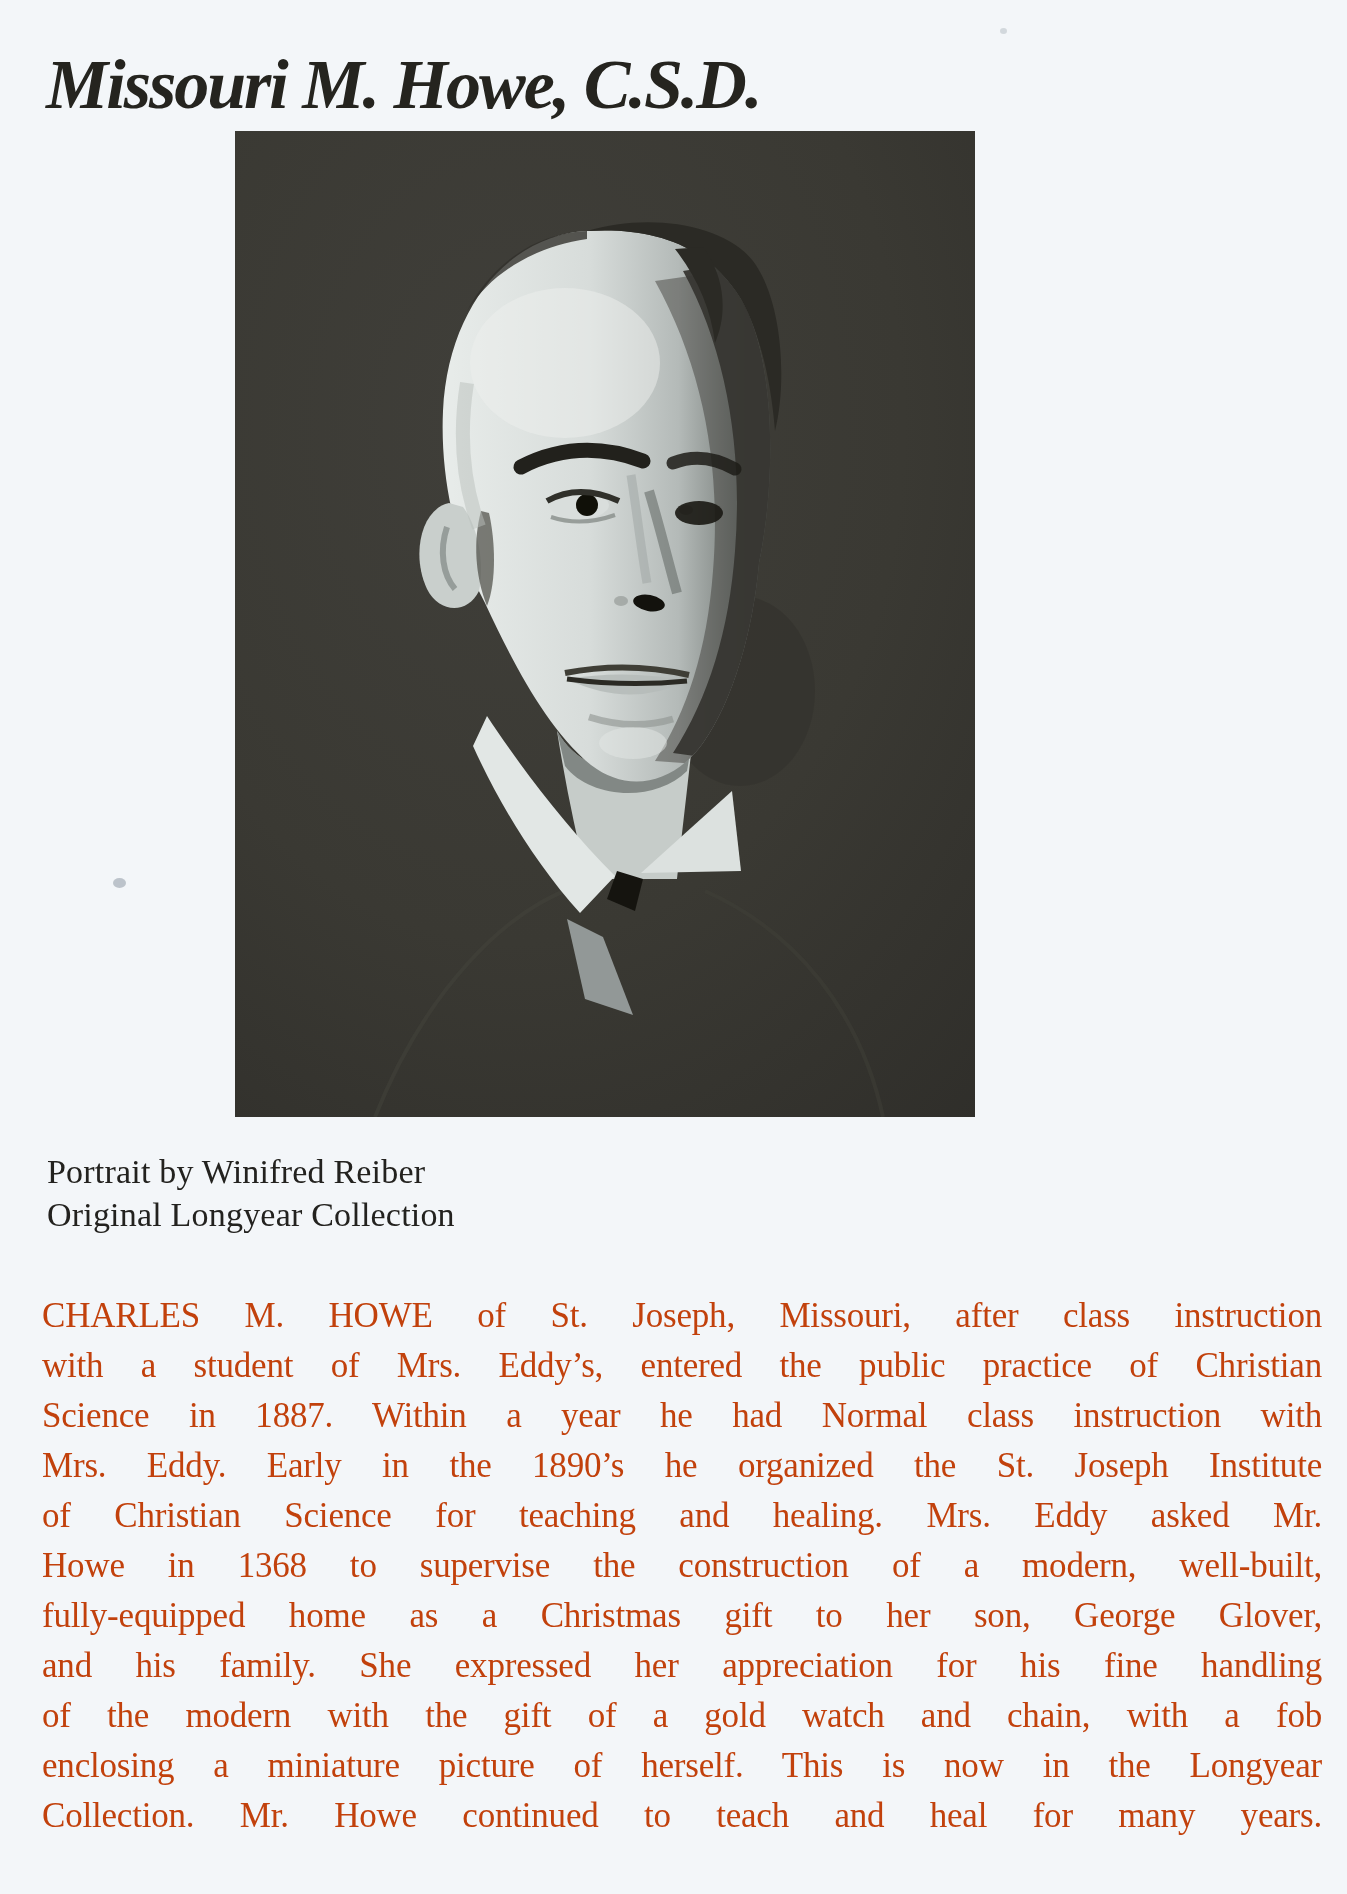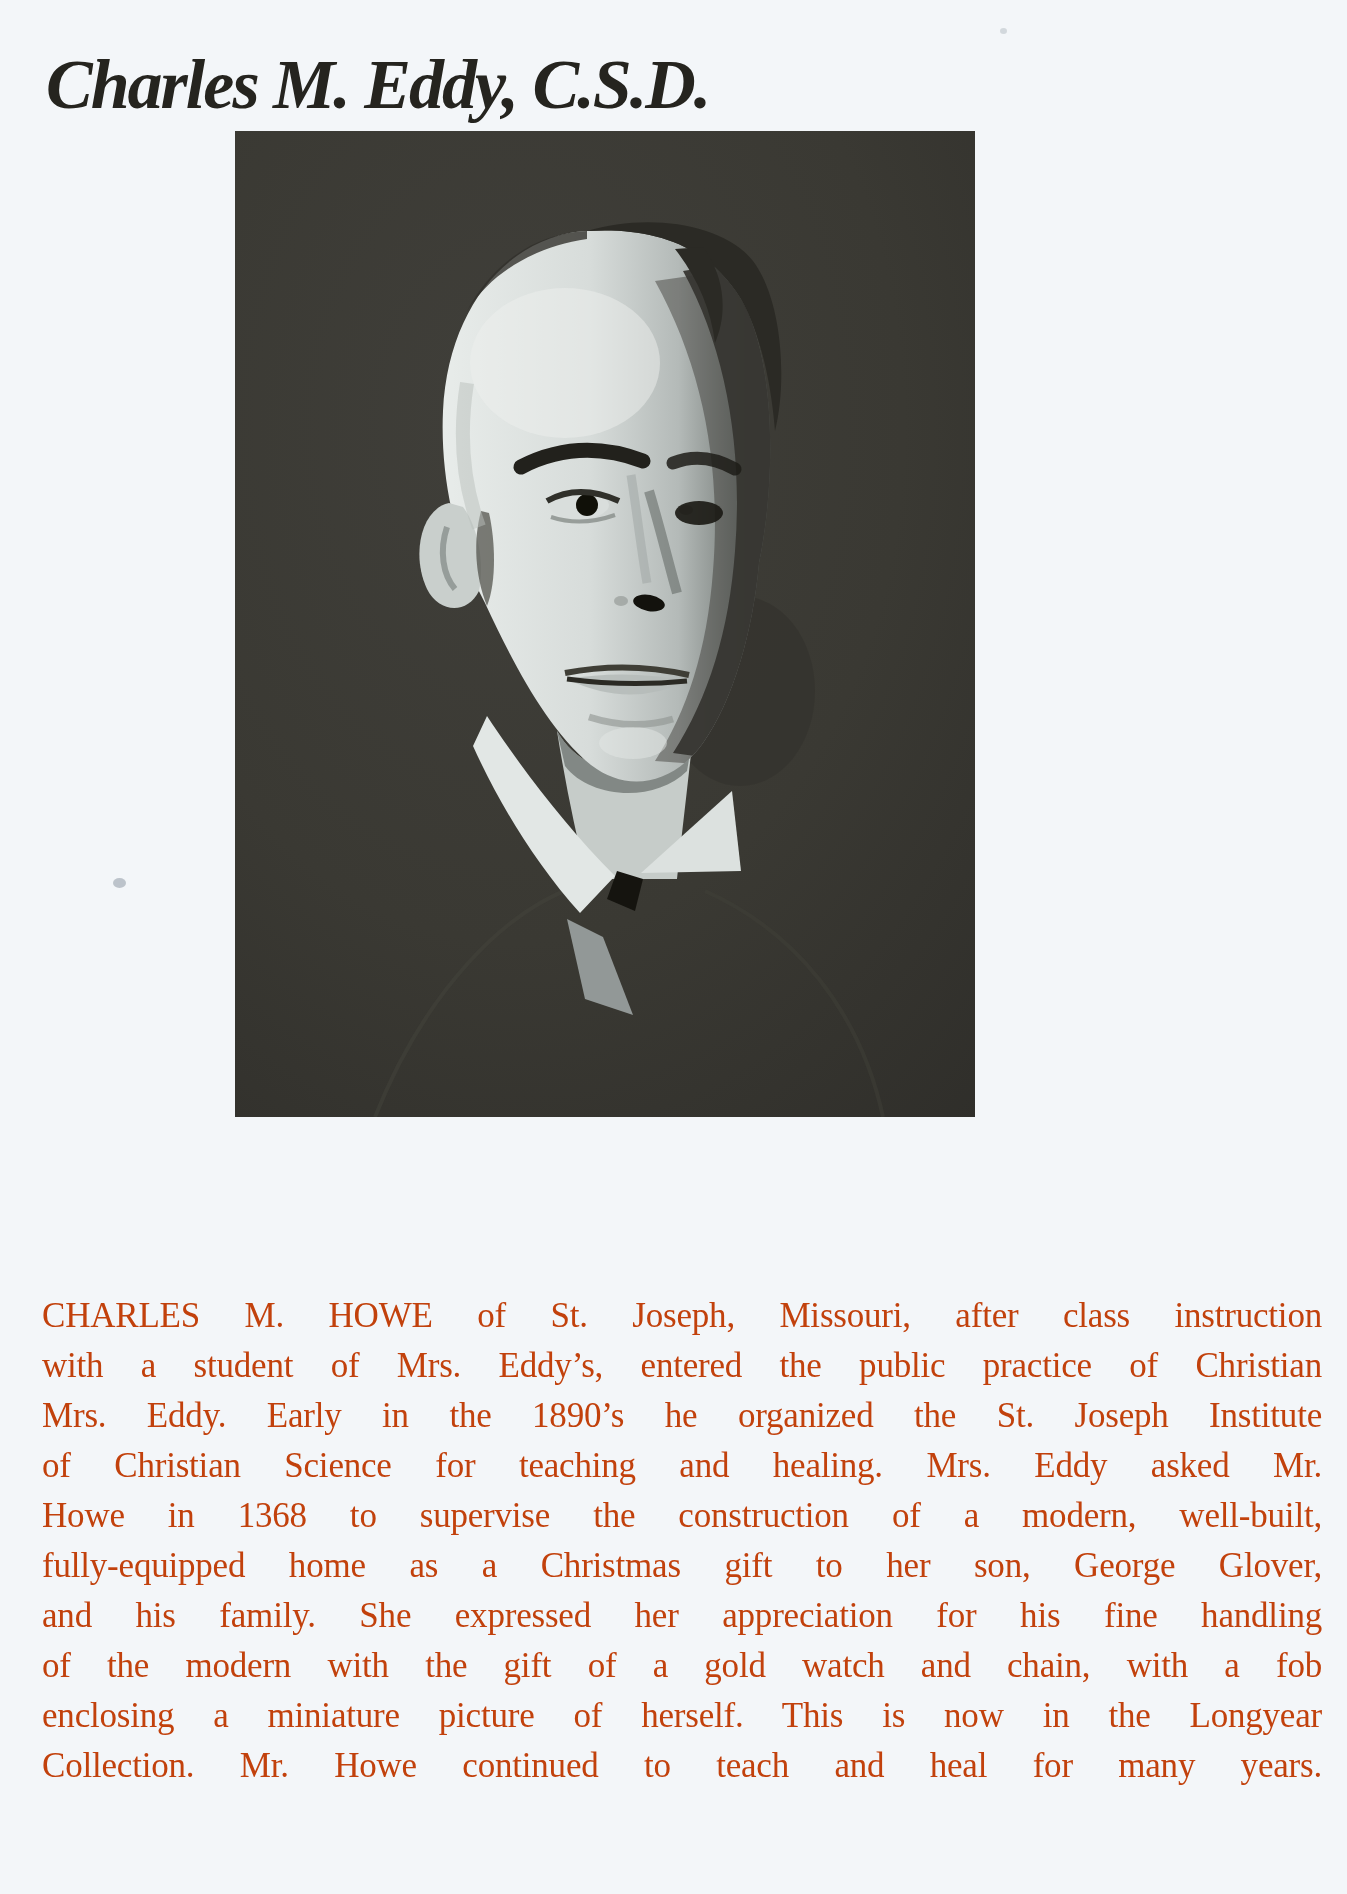--- a/index.html
+++ b/index.html
@@ -81,21 +81,21 @@
     position: absolute; left: 1000px; top: 28px;
     width: 7px; height: 6px; border-radius: 50%;
     background: #aab3ba; opacity: 0.45;
   }
 </style>
 </head>
 <body>
 
 <div class="page">
 
-  <h1 class="doc-title">Charles M. Eddy, C.S.D.</h1>
+  <h1 class="doc-title">Missouri M. Howe, C.S.D.</h1>
 
   <figure class="portrait-figure">
     <svg viewBox="0 0 740 986" preserveAspectRatio="none" xmlns="http://www.w3.org/2000/svg" role="img" aria-label="Black and white portrait painting of a man">
       <defs>
         <radialGradient id="bgG" cx="38%" cy="30%" r="95%">
           <stop offset="0%" stop-color="#403f3a"></stop>
           <stop offset="55%" stop-color="#3a3933"></stop>
           <stop offset="100%" stop-color="#2f2e2a"></stop>
         </radialGradient>
         <linearGradient id="faceG" x1="0" y1="0" x2="1" y2="0">
@@ -161,24 +161,29 @@
       <ellipse cx="398" cy="612" rx="34" ry="16" fill="#e3e7e5" opacity="0.5"></ellipse>
 
       <path d="M252 585 C285 635 330 695 380 745 L345 782 C298 730 262 668 238 615 Z" fill="#e2e7e5"></path>
       <path d="M406 742 L497 660 L506 740 Z" fill="#dce1df"></path>
       <path d="M382 740 L408 748 L400 780 L372 768 Z" fill="#15140f"></path>
 
       <path d="M332 788 L368 806 L398 884 L350 868 Z" fill="#9aa19f" opacity="0.92"></path>
     </svg>
   </figure>
 
+  <div class="portrait-caption">
+    <div>Portrait by Winifred Reiber</div>
+    <div>Original Longyear Collection</div>
+  </div>
 
   <article class="body-text">
     <div class="bline">CHARLES M. HOWE of St. Joseph, Missouri, after class instruction</div>
     <div class="bline">with a student of Mrs. Eddy’s, entered the public practice of Christian</div>
+    <div class="bline">Science in 1887. Within a year he had Normal class instruction with</div>
     <div class="bline">Mrs. Eddy. Early in the 1890’s he organized the St. Joseph Institute</div>
     <div class="bline">of Christian Science for teaching and healing. Mrs. Eddy asked Mr.</div>
     <div class="bline">Howe in 1368 to supervise the construction of a modern, well-built,</div>
     <div class="bline">fully-equipped home as a Christmas gift to her son, George Glover,</div>
     <div class="bline">and his family. She expressed her appreciation for his fine handling</div>
     <div class="bline">of the modern with the gift of a gold watch and chain, with a fob</div>
     <div class="bline">enclosing a miniature picture of herself. This is now in the Longyear</div>
     <div class="bline">Collection. Mr. Howe continued to teach and heal for many years.</div>
   </article>
 

